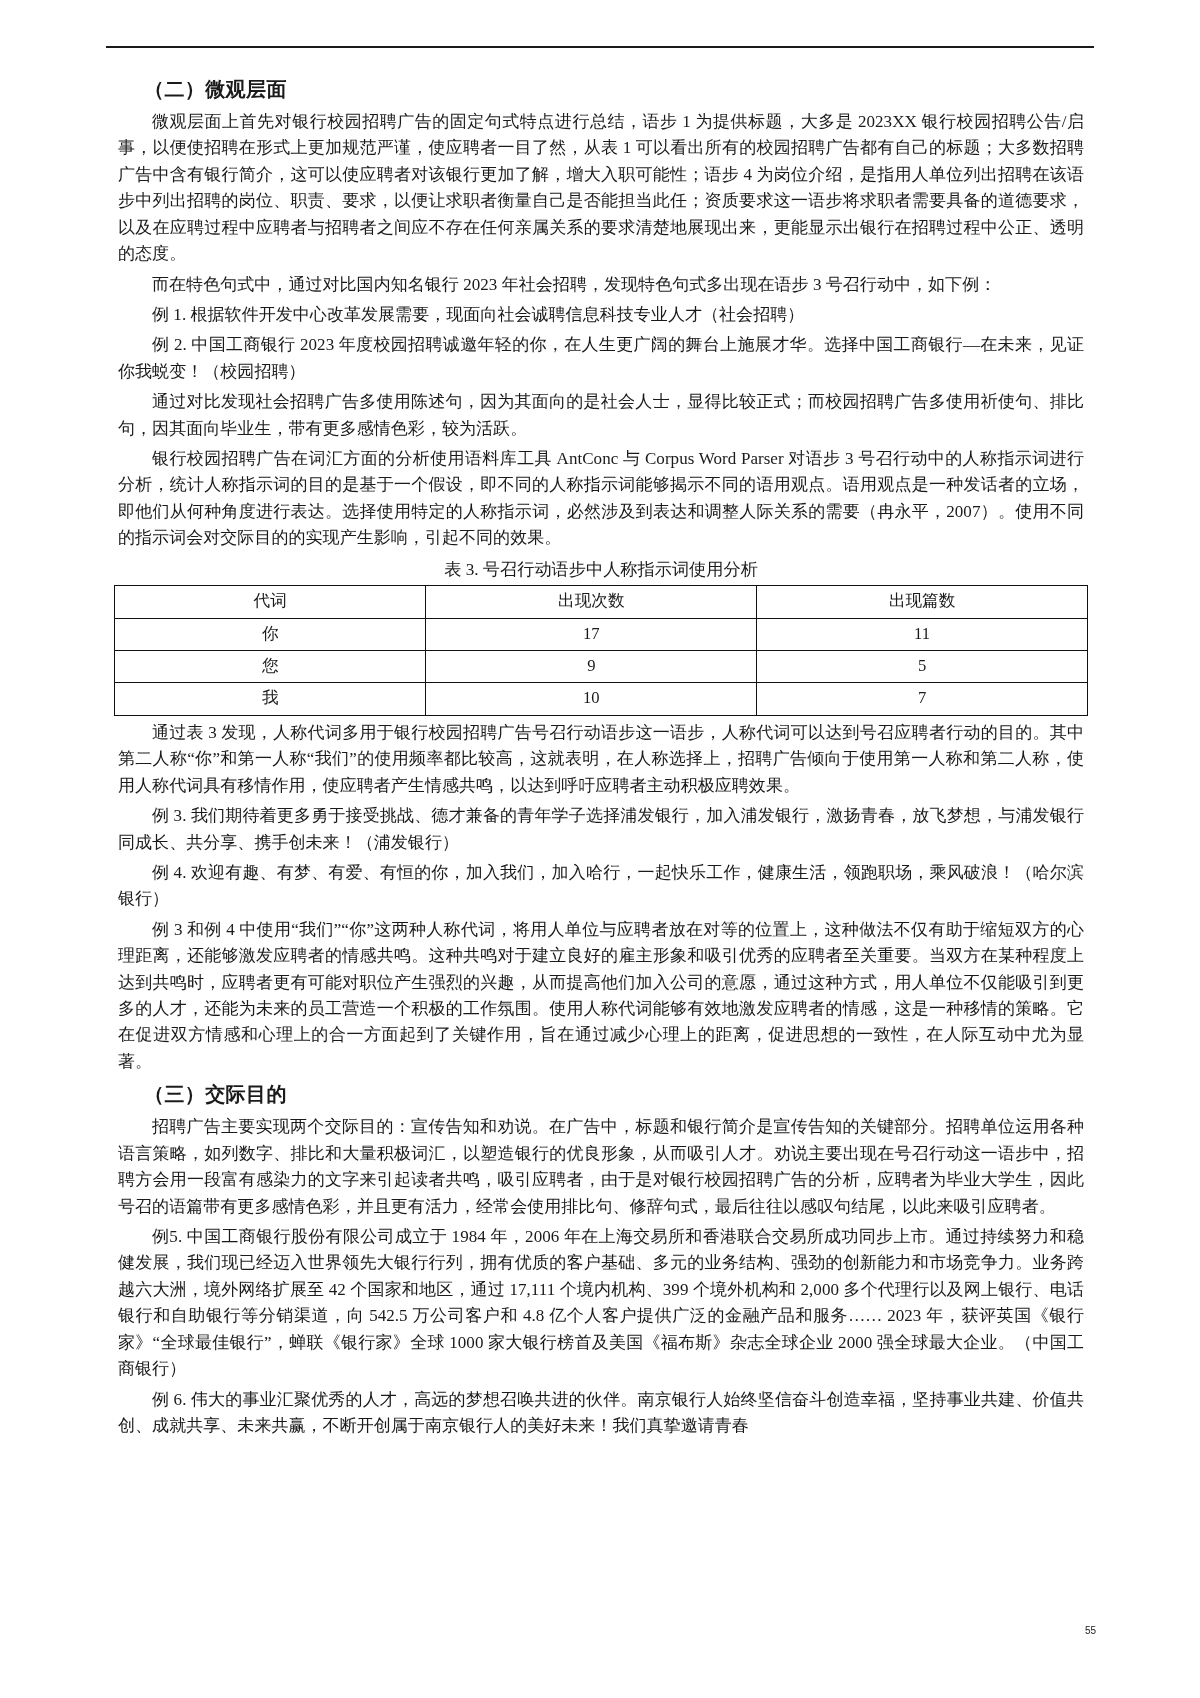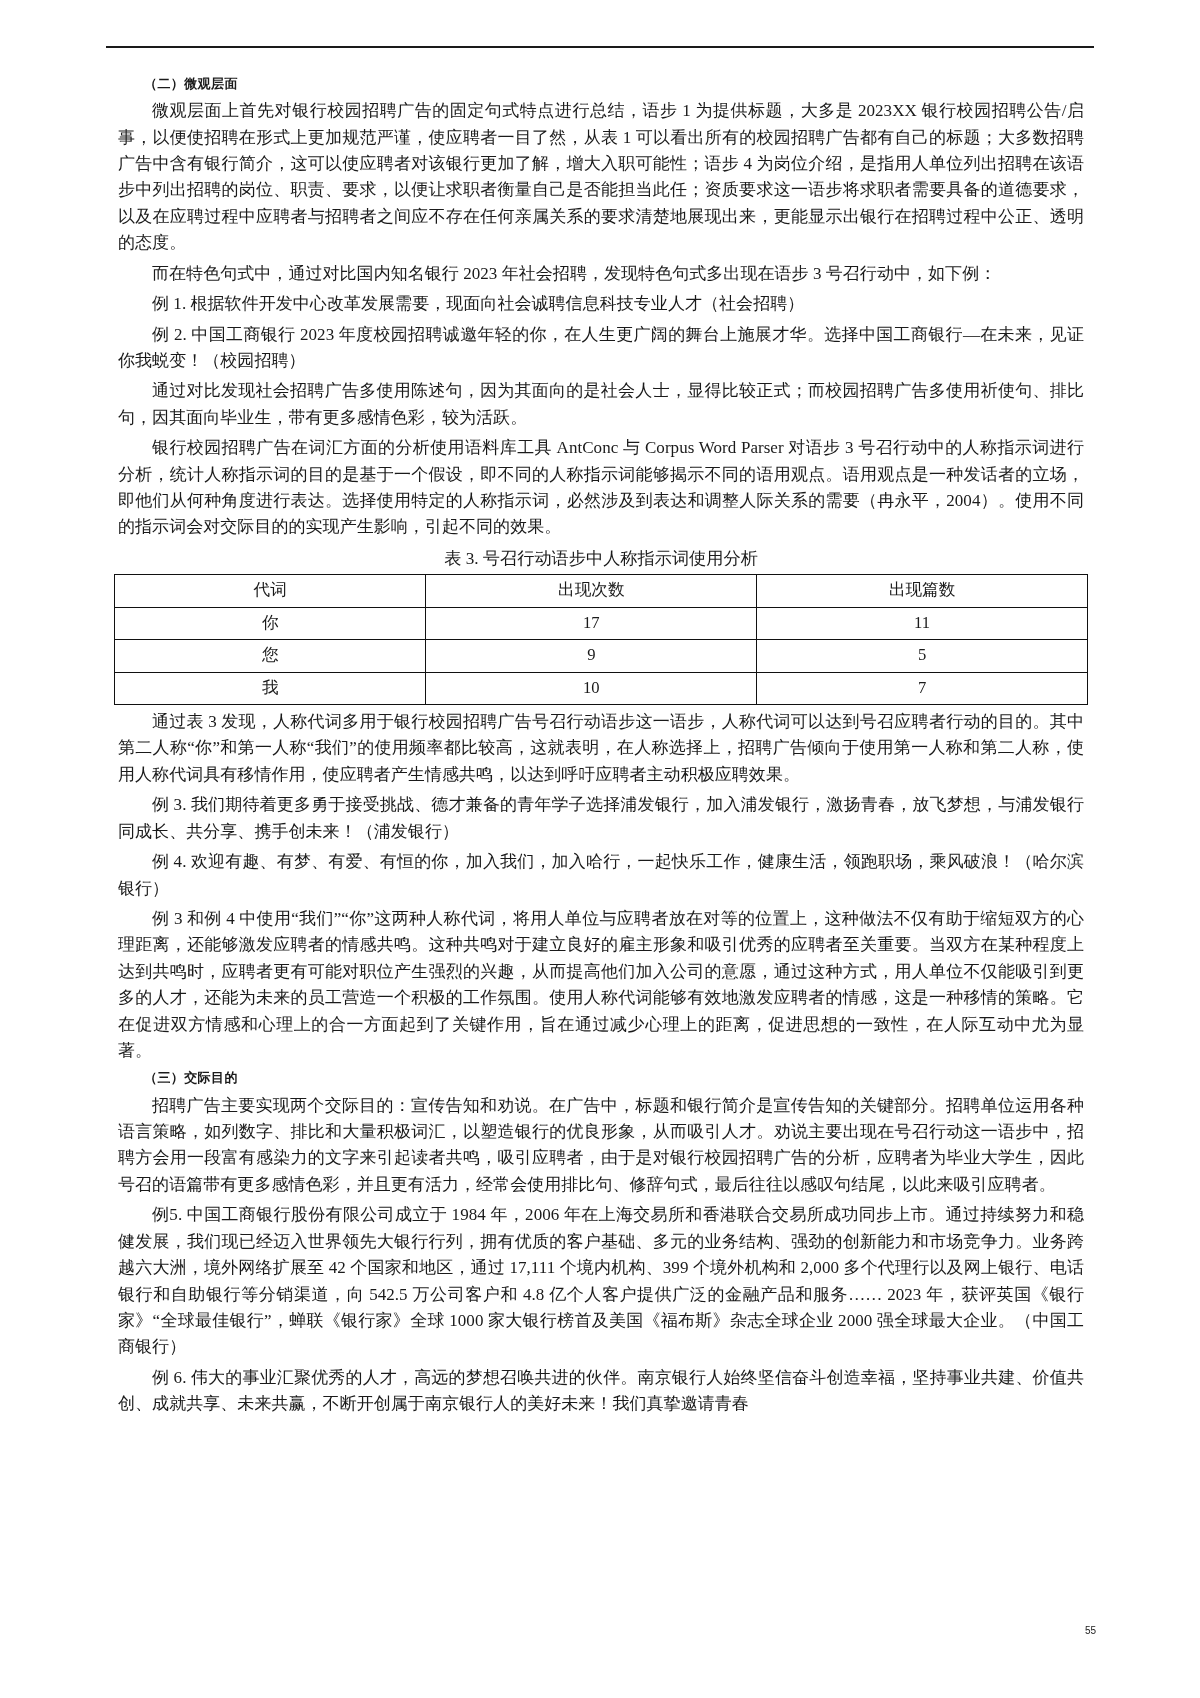--- a/index.html
+++ b/index.html
@@ -41,21 +41,21 @@
   }
 
   
   .content {
     margin-top: 26px;
     padding: 0 28px 0 30px;
   }
   h2.section {
     font-family: "Liberation Sans", "DejaVu Sans", sans-serif;
     font-weight: bold;
-    font-size: 13px;
+    font-size: 20px;
     margin: 0 0 2px 0;
     padding-left: 30px;
     letter-spacing: 0.4px;
     line-height: 1.55;
   }
   p.para {
     margin: 4px;
     font-size: 17px;
     line-height: 1.555;
     text-align: justify;
@@ -112,21 +112,21 @@
     <p class="para">微观层面上首先对银行校园招聘广告的固定句式特点进行总结，语步 1 为提供标题，大多是 2023XX 银行校园招聘公告/启事，以便使招聘在形式上更加规范严谨，使应聘者一目了然，从表 1 可以看出所有的校园招聘广告都有自己的标题；大多数招聘广告中含有银行简介，这可以使应聘者对该银行更加了解，增大入职可能性；语步 4 为岗位介绍，是指用人单位列出招聘在该语步中列出招聘的岗位、职责、要求，以便让求职者衡量自己是否能担当此任；资质要求这一语步将求职者需要具备的道德要求，以及在应聘过程中应聘者与招聘者之间应不存在任何亲属关系的要求清楚地展现出来，更能显示出银行在招聘过程中公正、透明的态度。</p>
 
     <p class="para">而在特色句式中，通过对比国内知名银行 2023 年社会招聘，发现特色句式多出现在语步 3 号召行动中，如下例：</p>
 
     <p class="para">例 1. 根据软件开发中心改革发展需要，现面向社会诚聘信息科技专业人才（社会招聘）</p>
 
     <p class="para">例 2. 中国工商银行 2023 年度校园招聘诚邀年轻的你，在人生更广阔的舞台上施展才华。选择中国工商银行—在未来，见证你我蜕变！（校园招聘）</p>
 
     <p class="para">通过对比发现社会招聘广告多使用陈述句，因为其面向的是社会人士，显得比较正式；而校园招聘广告多使用祈使句、排比句，因其面向毕业生，带有更多感情色彩，较为活跃。</p>
 
-    <p class="para">银行校园招聘广告在词汇方面的分析使用语料库工具 AntConc 与 Corpus Word Parser 对语步 3 号召行动中的人称指示词进行分析，统计人称指示词的目的是基于一个假设，即不同的人称指示词能够揭示不同的语用观点。语用观点是一种发话者的立场，即他们从何种角度进行表达。选择使用特定的人称指示词，必然涉及到表达和调整人际关系的需要（冉永平，2004）。使用不同的指示词会对交际目的的实现产生影响，引起不同的效果。</p>
+    <p class="para">银行校园招聘广告在词汇方面的分析使用语料库工具 AntConc 与 Corpus Word Parser 对语步 3 号召行动中的人称指示词进行分析，统计人称指示词的目的是基于一个假设，即不同的人称指示词能够揭示不同的语用观点。语用观点是一种发话者的立场，即他们从何种角度进行表达。选择使用特定的人称指示词，必然涉及到表达和调整人际关系的需要（冉永平，2007）。使用不同的指示词会对交际目的的实现产生影响，引起不同的效果。</p>
 
     <div class="table-caption">表 3. 号召行动语步中人称指示词使用分析</div>
 
     <table class="data">
       <thead>
         <tr>
           <th class="col-a">代词</th>
           <th class="col-b">出现次数</th>
           <th class="col-c">出现篇数</th>
         </tr>

